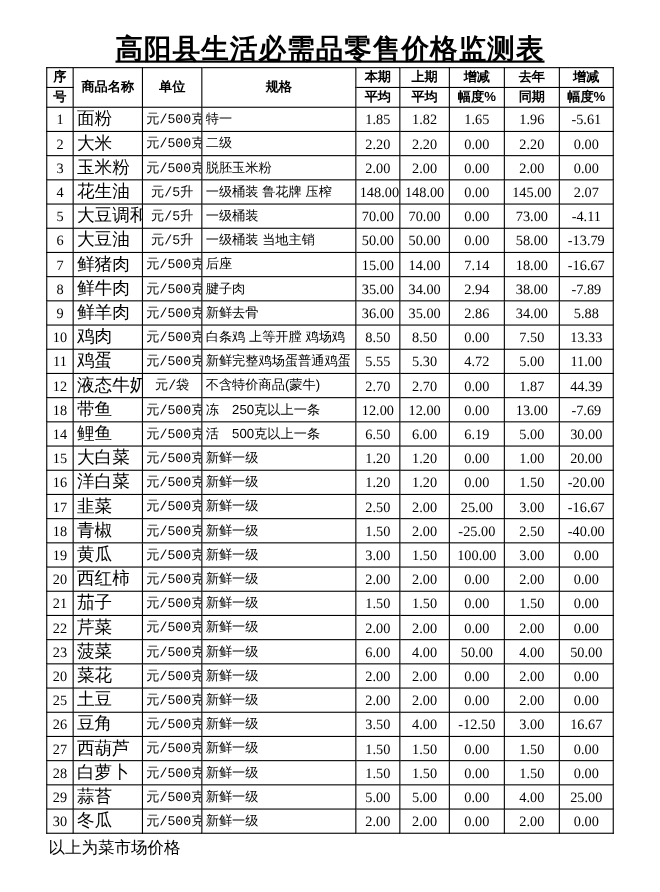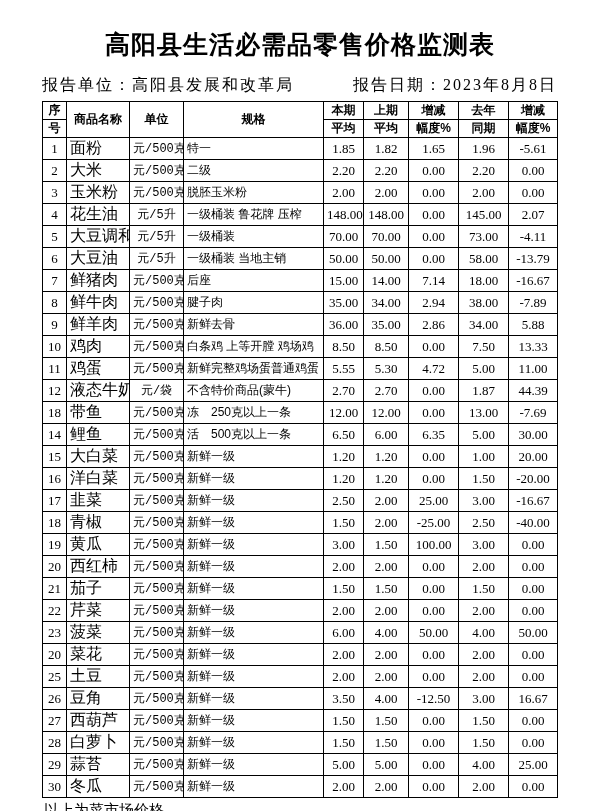--- a/index.html
+++ b/index.html
@@ -14,20 +14,21 @@
 
   .title {
     margin: 0;
     padding-top: 28px;
     text-align: center;
     font-family: "Liberation Sans", "DejaVu Sans", sans-serif;
     font-weight: bold;
     font-size: 25px;
     letter-spacing: 1px;
     color: #000;
+    text-decoration: underline;
   }
 
   .report-line {
     width: 515px;
     margin: 14px 0 5px 42px;
     display: flex;
     justify-content: space-between;
     align-items: baseline;
     font-family: "Liberation Serif", "DejaVu Serif", serif;
     font-size: 16px;
@@ -73,28 +74,20 @@
     font-size: 15px;
   }
 </style>
 </head>
 <body>
 
 <div class="page">
 
   <h1 class="title">高阳县生活必需品零售价格监测表</h1>
 
-  <div class="report-line">
-    <div>
-      <span>报告单位：</span><span>高阳县发展和改革局</span>
-    </div>
-    <div>
-      <span>报告日期：</span><span>2023年8月8日</span>
-    </div>
-  </div>
 
   <table class="price-table">
     <colgroup>
       <col style="width:24px">
       <col style="width:63px">
       <col style="width:54px">
       <col style="width:140px">
       <col style="width:40px">
       <col style="width:45px">
       <col style="width:50px">
@@ -266,21 +259,21 @@
           <td class="col-num">13.00</td>
           <td class="col-num">-7.69</td>
         </tr>
         <tr>
           <td class="col-seq">14</td>
           <td class="col-name">鲤鱼</td>
           <td class="col-unit">元/500克</td>
           <td class="col-spec">活　500克以上一条</td>
           <td class="col-num">6.50</td>
           <td class="col-num">6.00</td>
-          <td class="col-num">6.35</td>
+          <td class="col-num">6.19</td>
           <td class="col-num">5.00</td>
           <td class="col-num">30.00</td>
         </tr>
         <tr>
           <td class="col-seq">15</td>
           <td class="col-name">大白菜</td>
           <td class="col-unit">元/500克</td>
           <td class="col-spec">新鲜一级</td>
           <td class="col-num">1.20</td>
           <td class="col-num">1.20</td>

